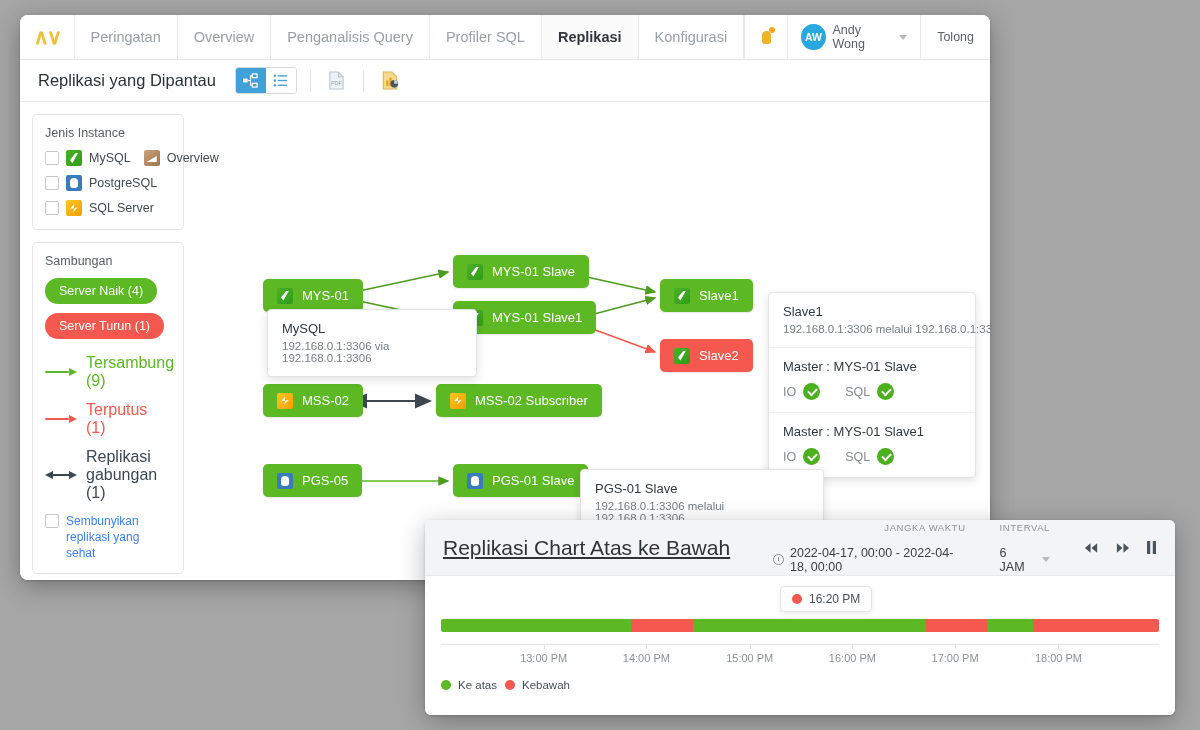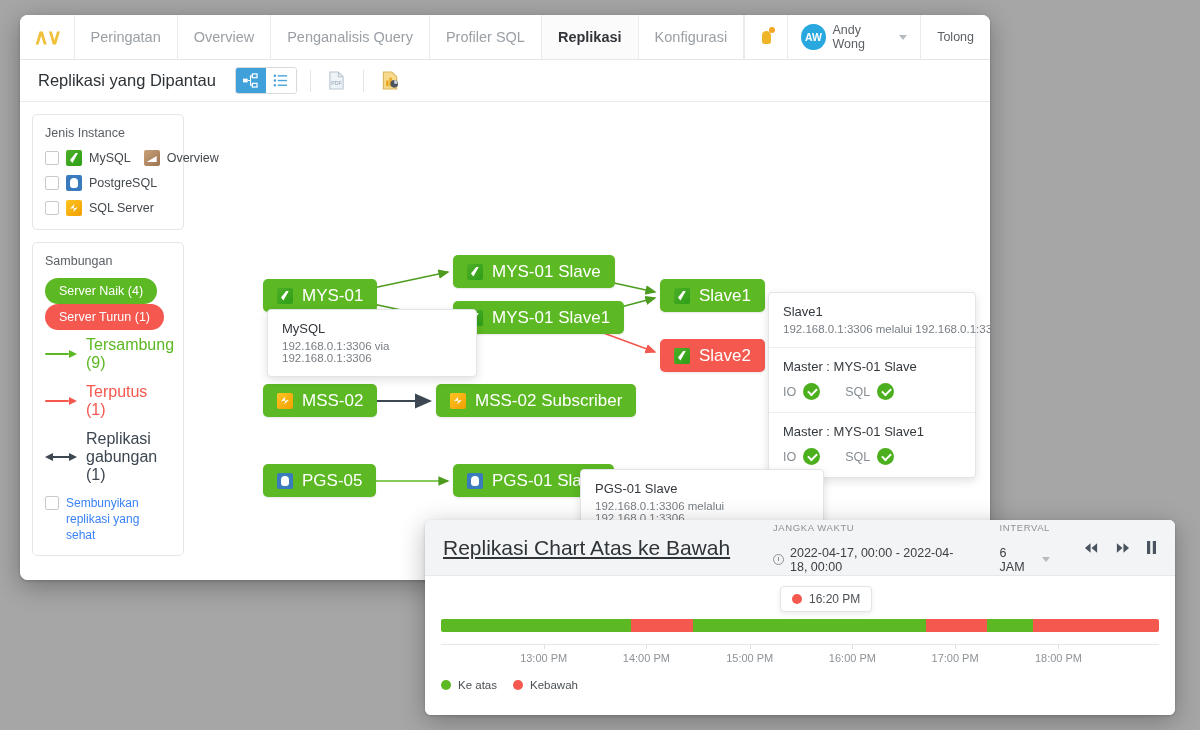--- a/index.html
+++ b/index.html
@@ -96,42 +96,42 @@
       background:#fff; clip-path: polygon(0 100%, 100% 0, 100% 100%); }
   .db-pg { background: #3a7bbd; }
   .db-pg:after { content:""; position:absolute; left:4px; top:3px; width:8px; height:10px; background:#fff; border-radius: 4px 4px 3px 3px; }
   .db-mss { background: linear-gradient(135deg,#ffc422,#f0a000); }
   .db-mss:after { content:""; position:absolute; left:4px; top:4px; width:8px; height:8px;
       background:#fff; clip-path: polygon(0 60%, 55% 0, 45% 55%, 100% 40%, 40% 100%, 55% 50%); }
   .db-lbl { font-size: 12.5px; color: #44494e; }
 
   .pill {
     display: inline-block; border-radius: 13px; color: #fff;
-    font-size: 12.5px; padding: 6px 14px; cursor: pointer;
+    font-size: 12.5px; padding: 6px 14px; margin-bottom: 9px; cursor: pointer;
   }
   .pill.up { background: #5cb823; }
   .pill.down { background: #f4584e; }
 
   .legend-row { display: flex; align-items: center; gap: 9px; margin-bottom: 11px; }
   .legend-txt { font-size: 16px; }
   .arrowline { width: 32px; height: 10px; position: relative; flex: none; }
   .arrowline .shaft { position: absolute; top: 4px; left: 0; height: 2.4px; width: 24px; border-radius: 2px; }
   .arrowline .head { position: absolute; top: 1px; right: 0; width: 0; height: 0;
       border-top: 4.5px solid transparent; border-bottom: 4.5px solid transparent; }
   .arrowline .headl { position: absolute; top: 1px; left: 0; width: 0; height: 0;
       border-top: 4.5px solid transparent; border-bottom: 4.5px solid transparent; }
   .hide-row { display: flex; align-items: flex-start; gap: 7px; }
   .hide-lbl { font-size: 12px; color: #3b82f6; line-height: 1.35; }
 
   
   .graph { position: absolute; left: 210px; top: 0; right: 0; bottom: 0; }
   .node {
     position: absolute; display: flex; align-items: center; gap: 9px;
     height: 33px; padding: 0 14px; border-radius: 5px;
-    color: #fff; font-size: 17px; white-space: nowrap; cursor: pointer;
+    color: #fff; font-size: 13px; white-space: nowrap; cursor: pointer;
     box-shadow: 0 1px 2px rgba(0,0,0,0.10);
   }
   .node.green { background: #5cb823; }
   .node.red { background: #f4584e; }
   .tipcard {
     position: absolute; background: #fff; border: 1px solid #e2e4e7;
     border-radius: 4px; box-shadow: 0 3px 10px rgba(0,0,0,0.12);
   }
   .tip-sec { padding: 11px 14px 12px 14px; }
   .tip-sec + .tip-sec { border-top: 1px solid #eceef0; }
@@ -151,21 +151,21 @@
     background: #fff; border-radius: 6px;
     box-shadow: 0 6px 26px rgba(0,0,0,0.28), 0 1px 3px rgba(0,0,0,0.16);
     overflow: hidden;
   }
   .chart-head {
     display: flex; align-items: center; height: 56px; padding: 0 18px;
     background: #f3f4f5; border-bottom: 1px solid #e6e8ea;
   }
   .chart-title { font-size: 21px; color: #2f3438; flex: 0 0 auto; width: 330px; text-decoration: underline; }
   .meta-block { margin-right: 34px; }
-  .meta-lbl { font-size: 9.5px; letter-spacing: 0.6px; color: #8d9297; margin-bottom: 13px; }
+  .meta-lbl { font-size: 9.5px; letter-spacing: 0.6px; color: #8d9297; margin-bottom: 13px; text-align: right; }
   .meta-val { font-size: 12.5px; color: #3b4146; display: flex; align-items: center; gap: 6px; }
   .clock { width: 11px; height: 11px; border: 1.3px solid #8d9297; border-radius: 50%; position: relative; flex:none; }
   .clock:after { content:""; position:absolute; left:4px; top:2px; width:1.3px; height:4px; background:#8d9297; }
   .sel-caret { width:0;height:0;border-left:4px solid transparent;border-right:4px solid transparent;border-top:5px solid #b6bbc0; margin-left:3px; }
   .ctrls { margin-left: auto; display: flex; align-items: center; gap: 16px; }
   .ctl { cursor: pointer; display: flex; align-items: center; }
 
   .chart-body { position: relative; height: 139px; background: #fff; padding: 0 16px; }
   .tooltip-chip {
     position: absolute; left: 355px; top: 10px;
@@ -173,21 +173,21 @@
     background: #fff; border: 1px solid #e1e3e6; border-radius: 4px;
     padding: 5px 11px; font-size: 12px; color: #4a5055;
     box-shadow: 0 2px 5px rgba(0,0,0,0.08);
   }
   .dot { width: 10px; height: 10px; border-radius: 50%; flex: none; }
   .bar-track { position: absolute; left: 16px; top: 43px; width: 718px; height: 13px; display: flex; }
   .bar-seg { height: 13px; }
   .axis-line { position: absolute; left: 16px; top: 68px; width: 718px; height: 1px; background: #e4e6e8; }
   .tick { position: absolute; top: 68px; width: 1px; height: 5px; background: #dfe1e3; }
   .tick-lbl { position: absolute; top: 76px; font-size: 11px; color: #8d9297; transform: translateX(-50%); }
-  .chart-legend { position: absolute; left: 16px; top: 103px; display: flex; gap: 16px; align-items: center; }
+  .chart-legend { position: absolute; left: 16px; top: 103px; display: flex; gap: 8px; align-items: center; }
   .cl-item { display: flex; align-items: center; gap: 7px; font-size: 11.5px; color: #4a5055; }
 </style>
 </head>
 <body>
 
 <div id="root">
 
   <div class="app-window">
 
     <div class="topnav">

